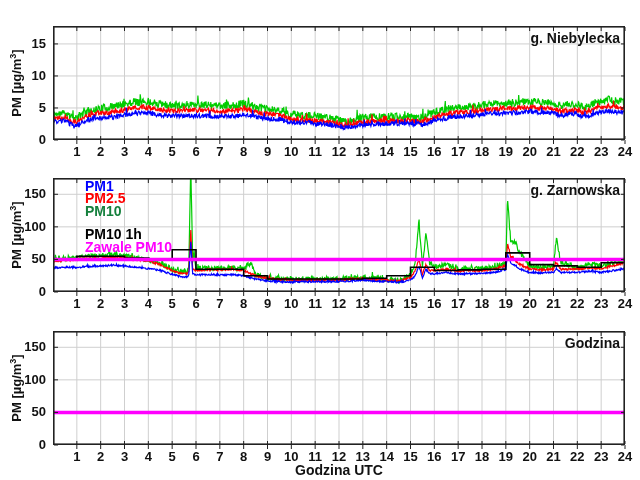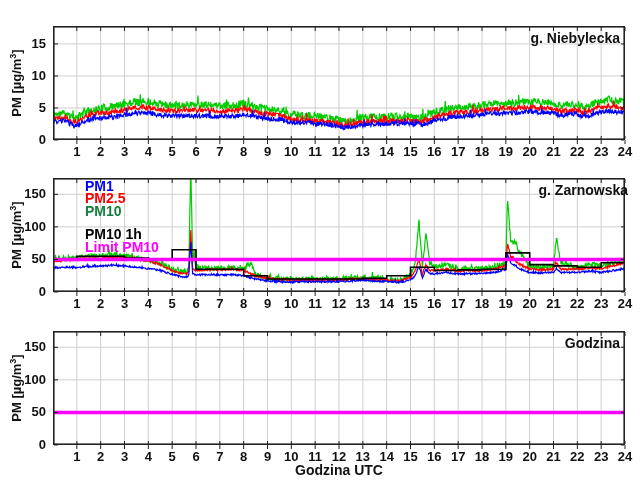--- a/index.html
+++ b/index.html
@@ -321,28 +321,28 @@
     <div class="tick xtick" style="left: 505.833px; top: 297px;">19</div>
     <div class="tick xtick" style="left: 529.667px; top: 297px;">20</div>
     <div class="tick xtick" style="left: 553.5px; top: 297px;">21</div>
     <div class="tick xtick" style="left: 577.333px; top: 297px;">22</div>
     <div class="tick xtick" style="left: 601.167px; top: 297px;">23</div>
     <div class="tick xtick" style="left: 625px; top: 297px;">24</div>
     <div class="tick ytick" style="top: 285px;">0</div>
     <div class="tick ytick" style="top: 252.429px;">50</div>
     <div class="tick ytick" style="top: 219.857px;">100</div>
     <div class="tick ytick" style="top: 187.286px;">150</div>
-    <div class="site-label" style="right: 12px; top: 182px;">g. Zarnowska</div>
+    <div class="site-label" style="right: 20px; top: 182px;">g. Zarnowska</div>
     <div class="ylab" style="left: 16px; top: 235px;">PM [µg/m<sup>3</sup>]</div>
     <div class="legend" style="left: 85px; top: 180px;">
       <div class="legend-item" style="color: rgb(0, 0, 255);">PM1</div>
       <div class="legend-item" style="color: rgb(255, 0, 0);">PM2.5</div>
       <div class="legend-item" style="color: #15803d;">PM10</div>
       <div class="legend-item" style="color: rgb(0, 0, 0); margin-top: 11px;">PM10 1h</div>
-      <div class="legend-item" style="color: rgb(255, 0, 255);">Limit PM10</div>
+      <div class="legend-item" style="color: rgb(255, 0, 255);">Zawale PM10</div>
     </div>
     <svg width="574" height="120" style="left: 53px; top: 331px;">
       <defs>
         <clipPath id="clip2">
           <rect x="0" y="0" width="572" height="114"></rect>
         </clipPath>
       </defs>
       <g stroke="#CFCFCF" stroke-width="1">
         <line x1="23.833333333333332" y1="0" x2="23.833333333333332" y2="114"></line>
         <line x1="47.666666666666664" y1="0" x2="47.666666666666664" y2="114"></line>

